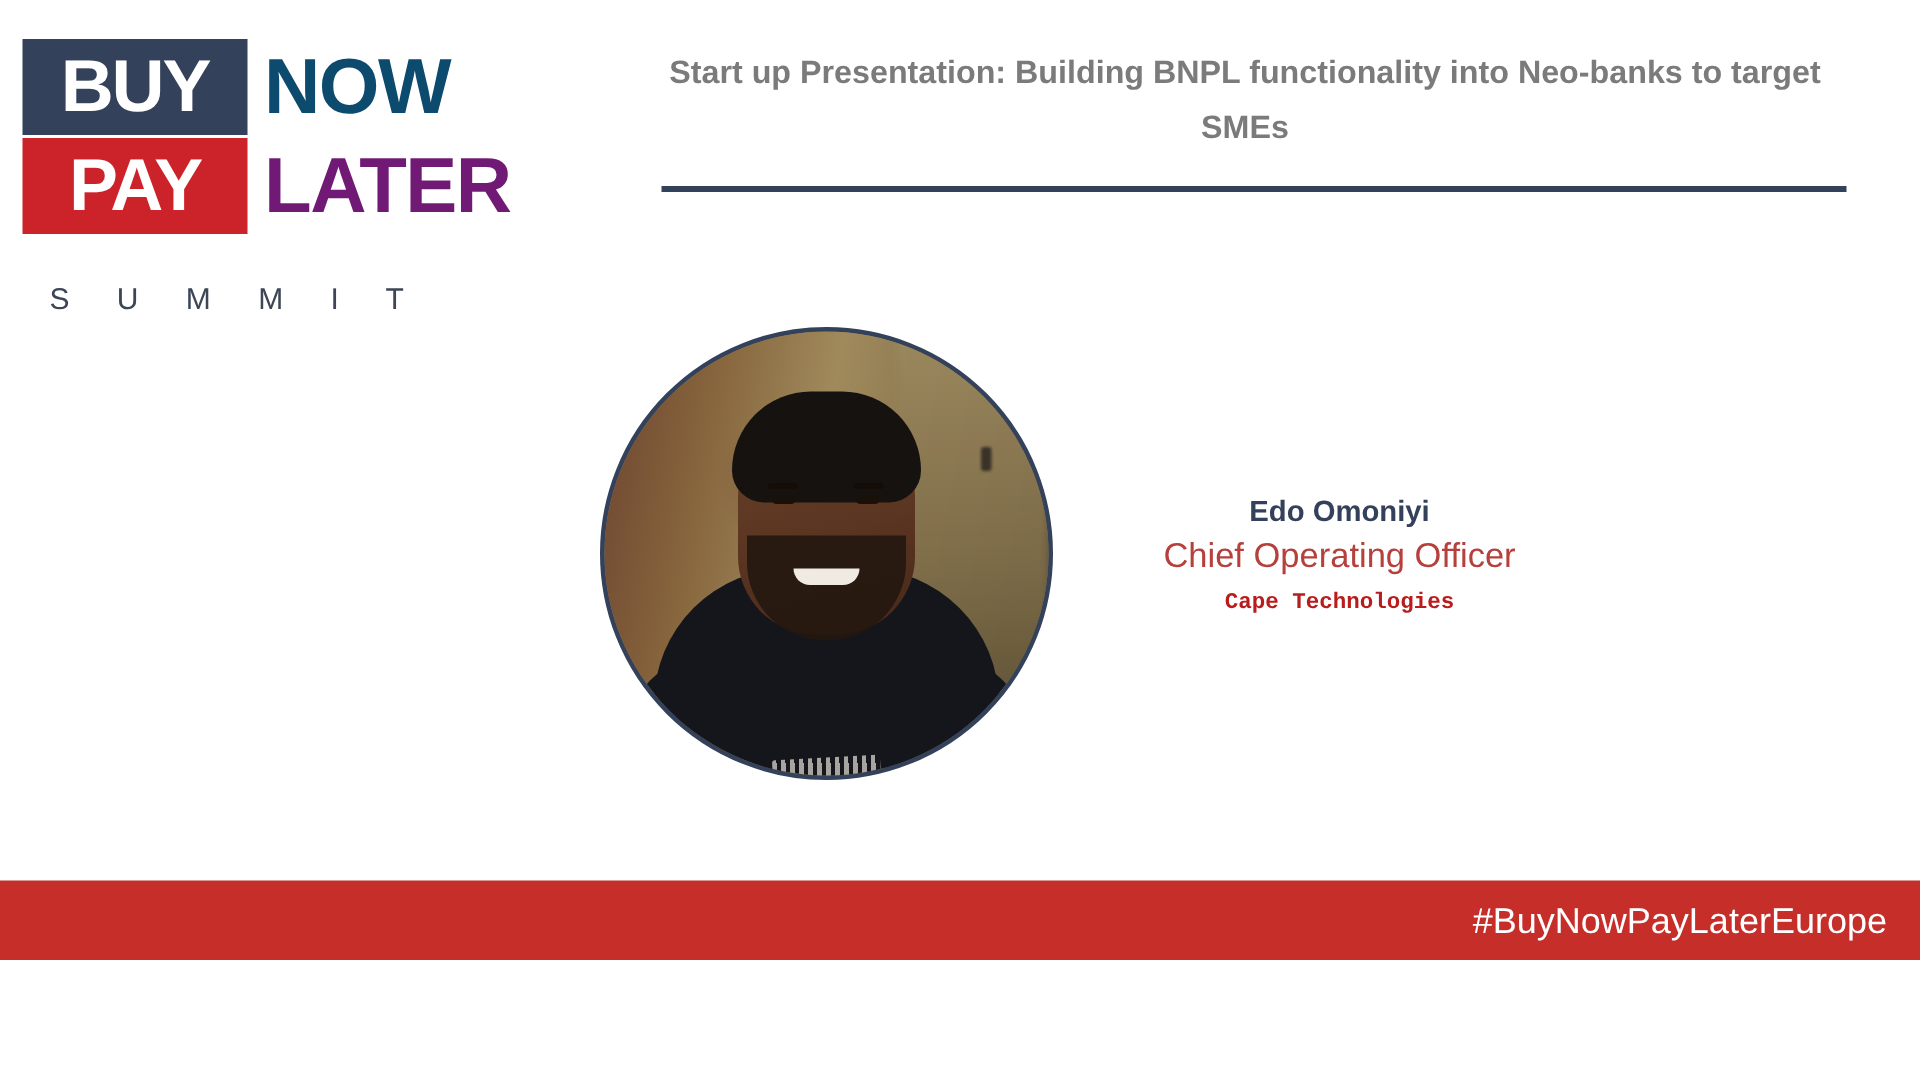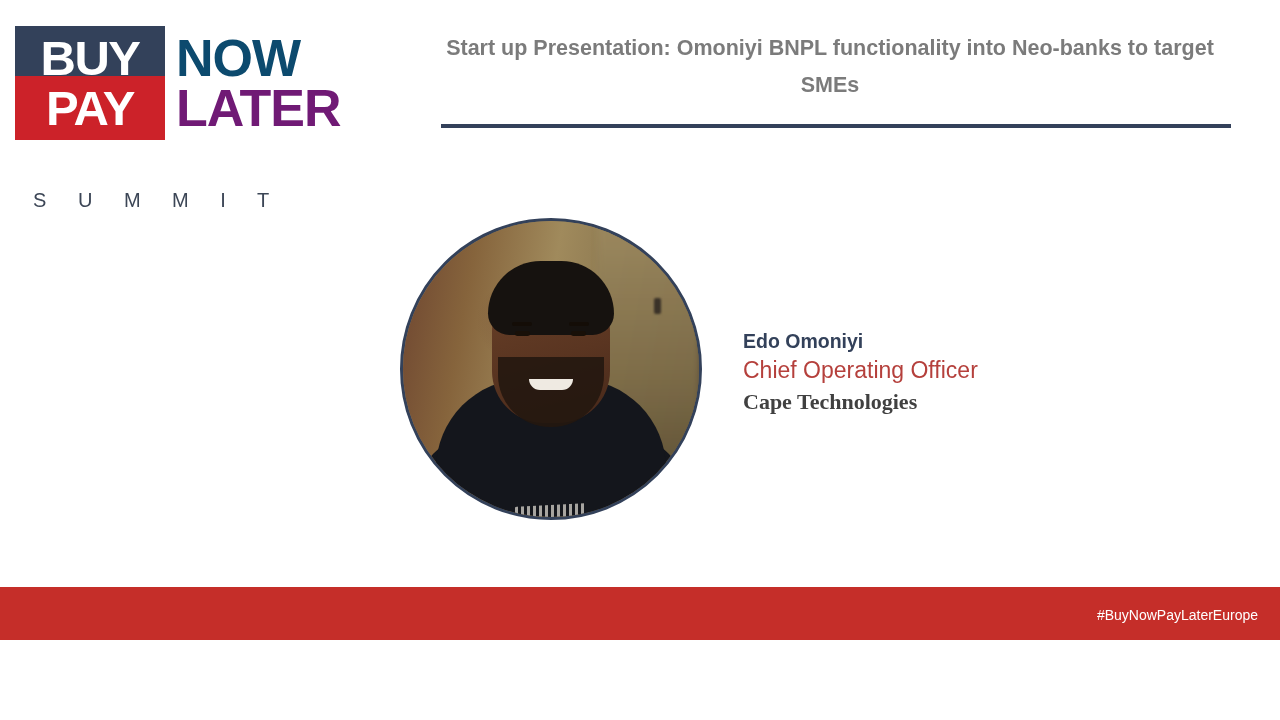--- a/index.html
+++ b/index.html
@@ -24,21 +24,21 @@
     width: 400px;
     height: 165px;
   }
   .logo-row {
     position: absolute;
     left: 0;
     display: flex;
     align-items: stretch;
   }
   .logo-row-top { top: 0; }
-  .logo-row-bottom { top: 50px; justify-content: flex-end; }
+  .logo-row-bottom { top: 66px; justify-content: flex-end; }
 
   .logo-box {
     width: 150px;
     height: 64px;
     display: flex;
     align-items: center;
     justify-content: center;
     box-sizing: border-box;
   }
   .logo-box-navy { background: #33415A; }
@@ -247,61 +247,61 @@
     background: #efeae2;
     border-radius: 0 0 22px 22px;
   }
 
   
   .speaker {
     position: absolute;
     left: 743px;
     top: 328px;
     width: 300px;
-    text-align: left;
+    text-align: center;
   }
   .speaker-name {
     color: #33415A;
     font-weight: bold;
     font-size: 19.5px;
     line-height: 27px;
     font-family: "Liberation Sans", sans-serif;
   }
   .speaker-role {
     color: #B5403C;
     font-size: 23px;
     line-height: 31px;
     font-family: "Liberation Sans", sans-serif;
   }
   .speaker-company {
-    color: #404040;
-    font-weight: bold;
-    font-size: 22px;
+    color: #b91c1c;
+    font-weight: bold;
+    font-size: 15px;
     line-height: 31px;
-    font-family: Liberation Serif, serif;
+    font-family: Liberation Mono, monospace;
   }
 
   
   .footer {
     position: absolute;
     left: 0;
     top: 587px;
     width: 1280px;
     height: 53px;
     background: #C52E29;
   }
   .footer-hashtag {
     position: absolute;
     right: 22px;
     top: 0;
     height: 55px;
     display: flex;
     align-items: center;
     color: #ffffff;
-    font-size: 14px;
+    font-size: 24px;
     font-family: "Liberation Sans", sans-serif;
     white-space: nowrap;
   }
 </style>
 </head>
 <body>
 
 <div class="logo">
 
   <div class="logo-row logo-row-top">
@@ -314,21 +314,21 @@
   <div class="logo-row logo-row-bottom">
     <div class="logo-box logo-box-red">
       <span class="logo-box-word">PAY</span>
     </div>
     <span class="logo-word-outer logo-word-later">LATER</span>
   </div>
 
   <div class="logo-summit">S U M M I T</div>
 </div>
 
-<div class="title">Start up Presentation: Omoniyi BNPL functionality into Neo-banks to target SMEs</div>
+<div class="title">Start up Presentation: Building BNPL functionality into Neo-banks to target SMEs</div>
 <div class="title-rule"></div>
 
 <div class="portrait">
   <div class="portrait-photo">
     <div class="portrait-wall-left"></div>
     <div class="portrait-wall-right"></div>
     <div class="portrait-lamp"></div>
     <div class="portrait-neck"></div>
     <div class="portrait-shoulder-l"></div>
     <div class="portrait-shoulder-r"></div>

